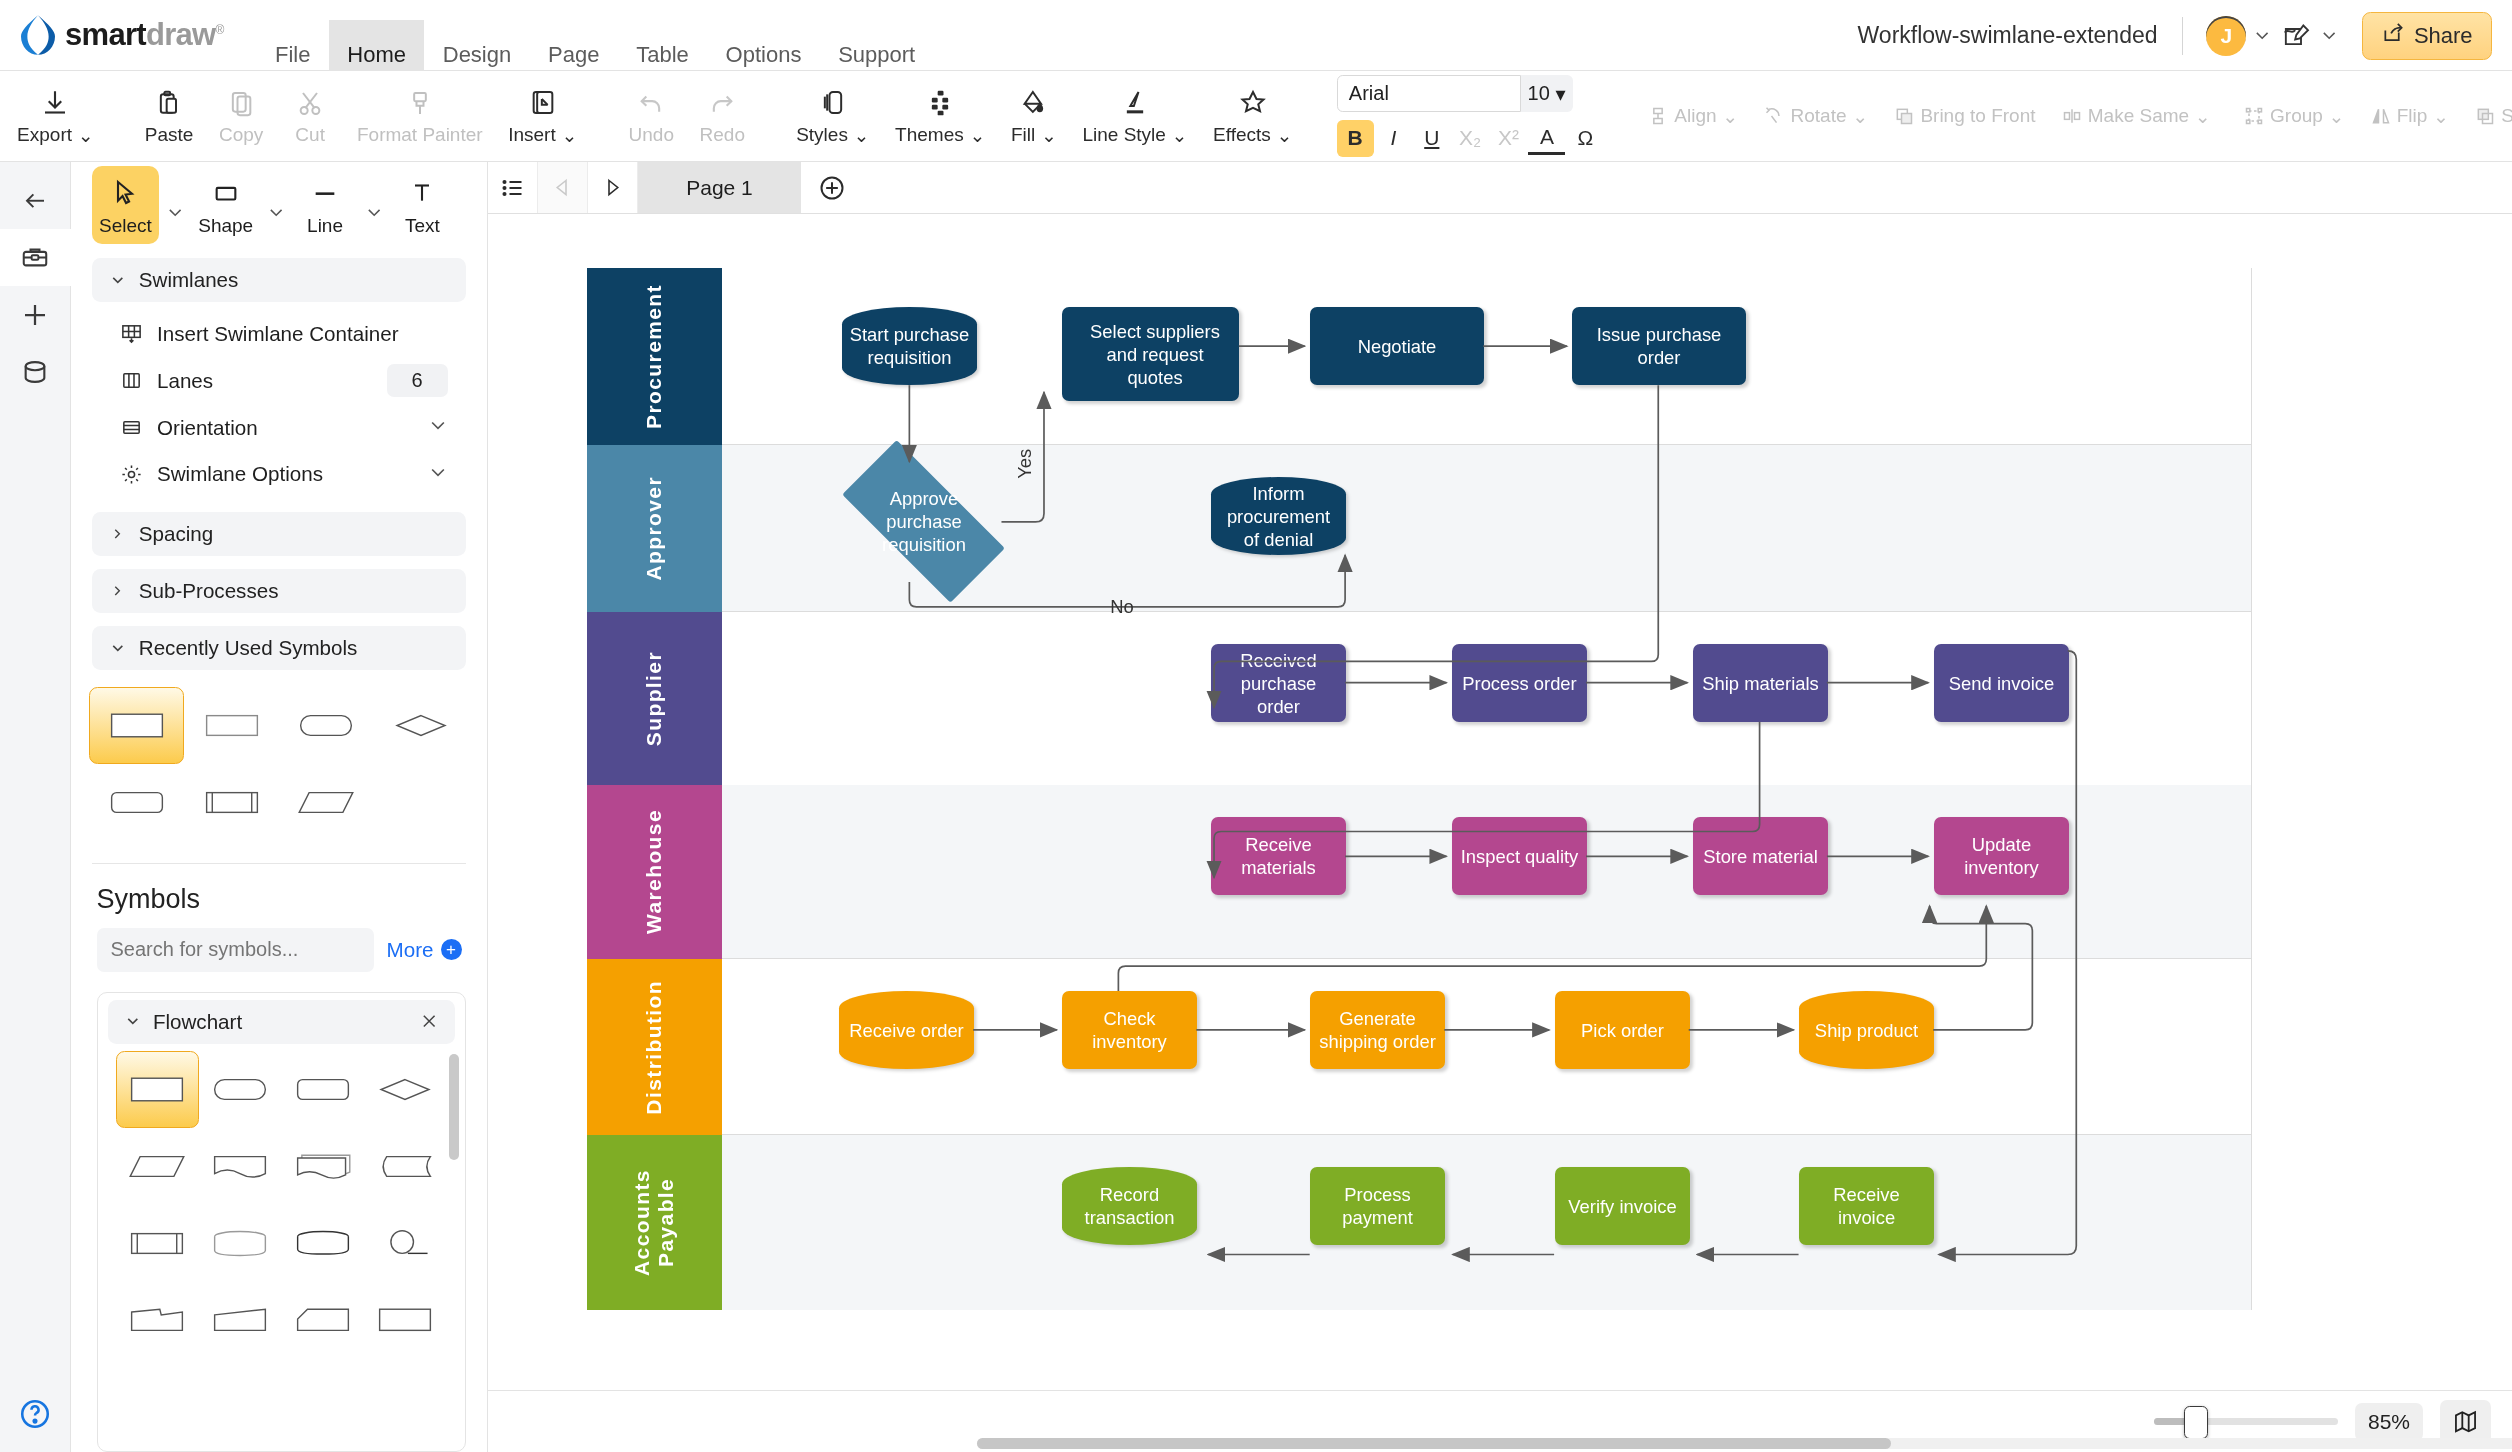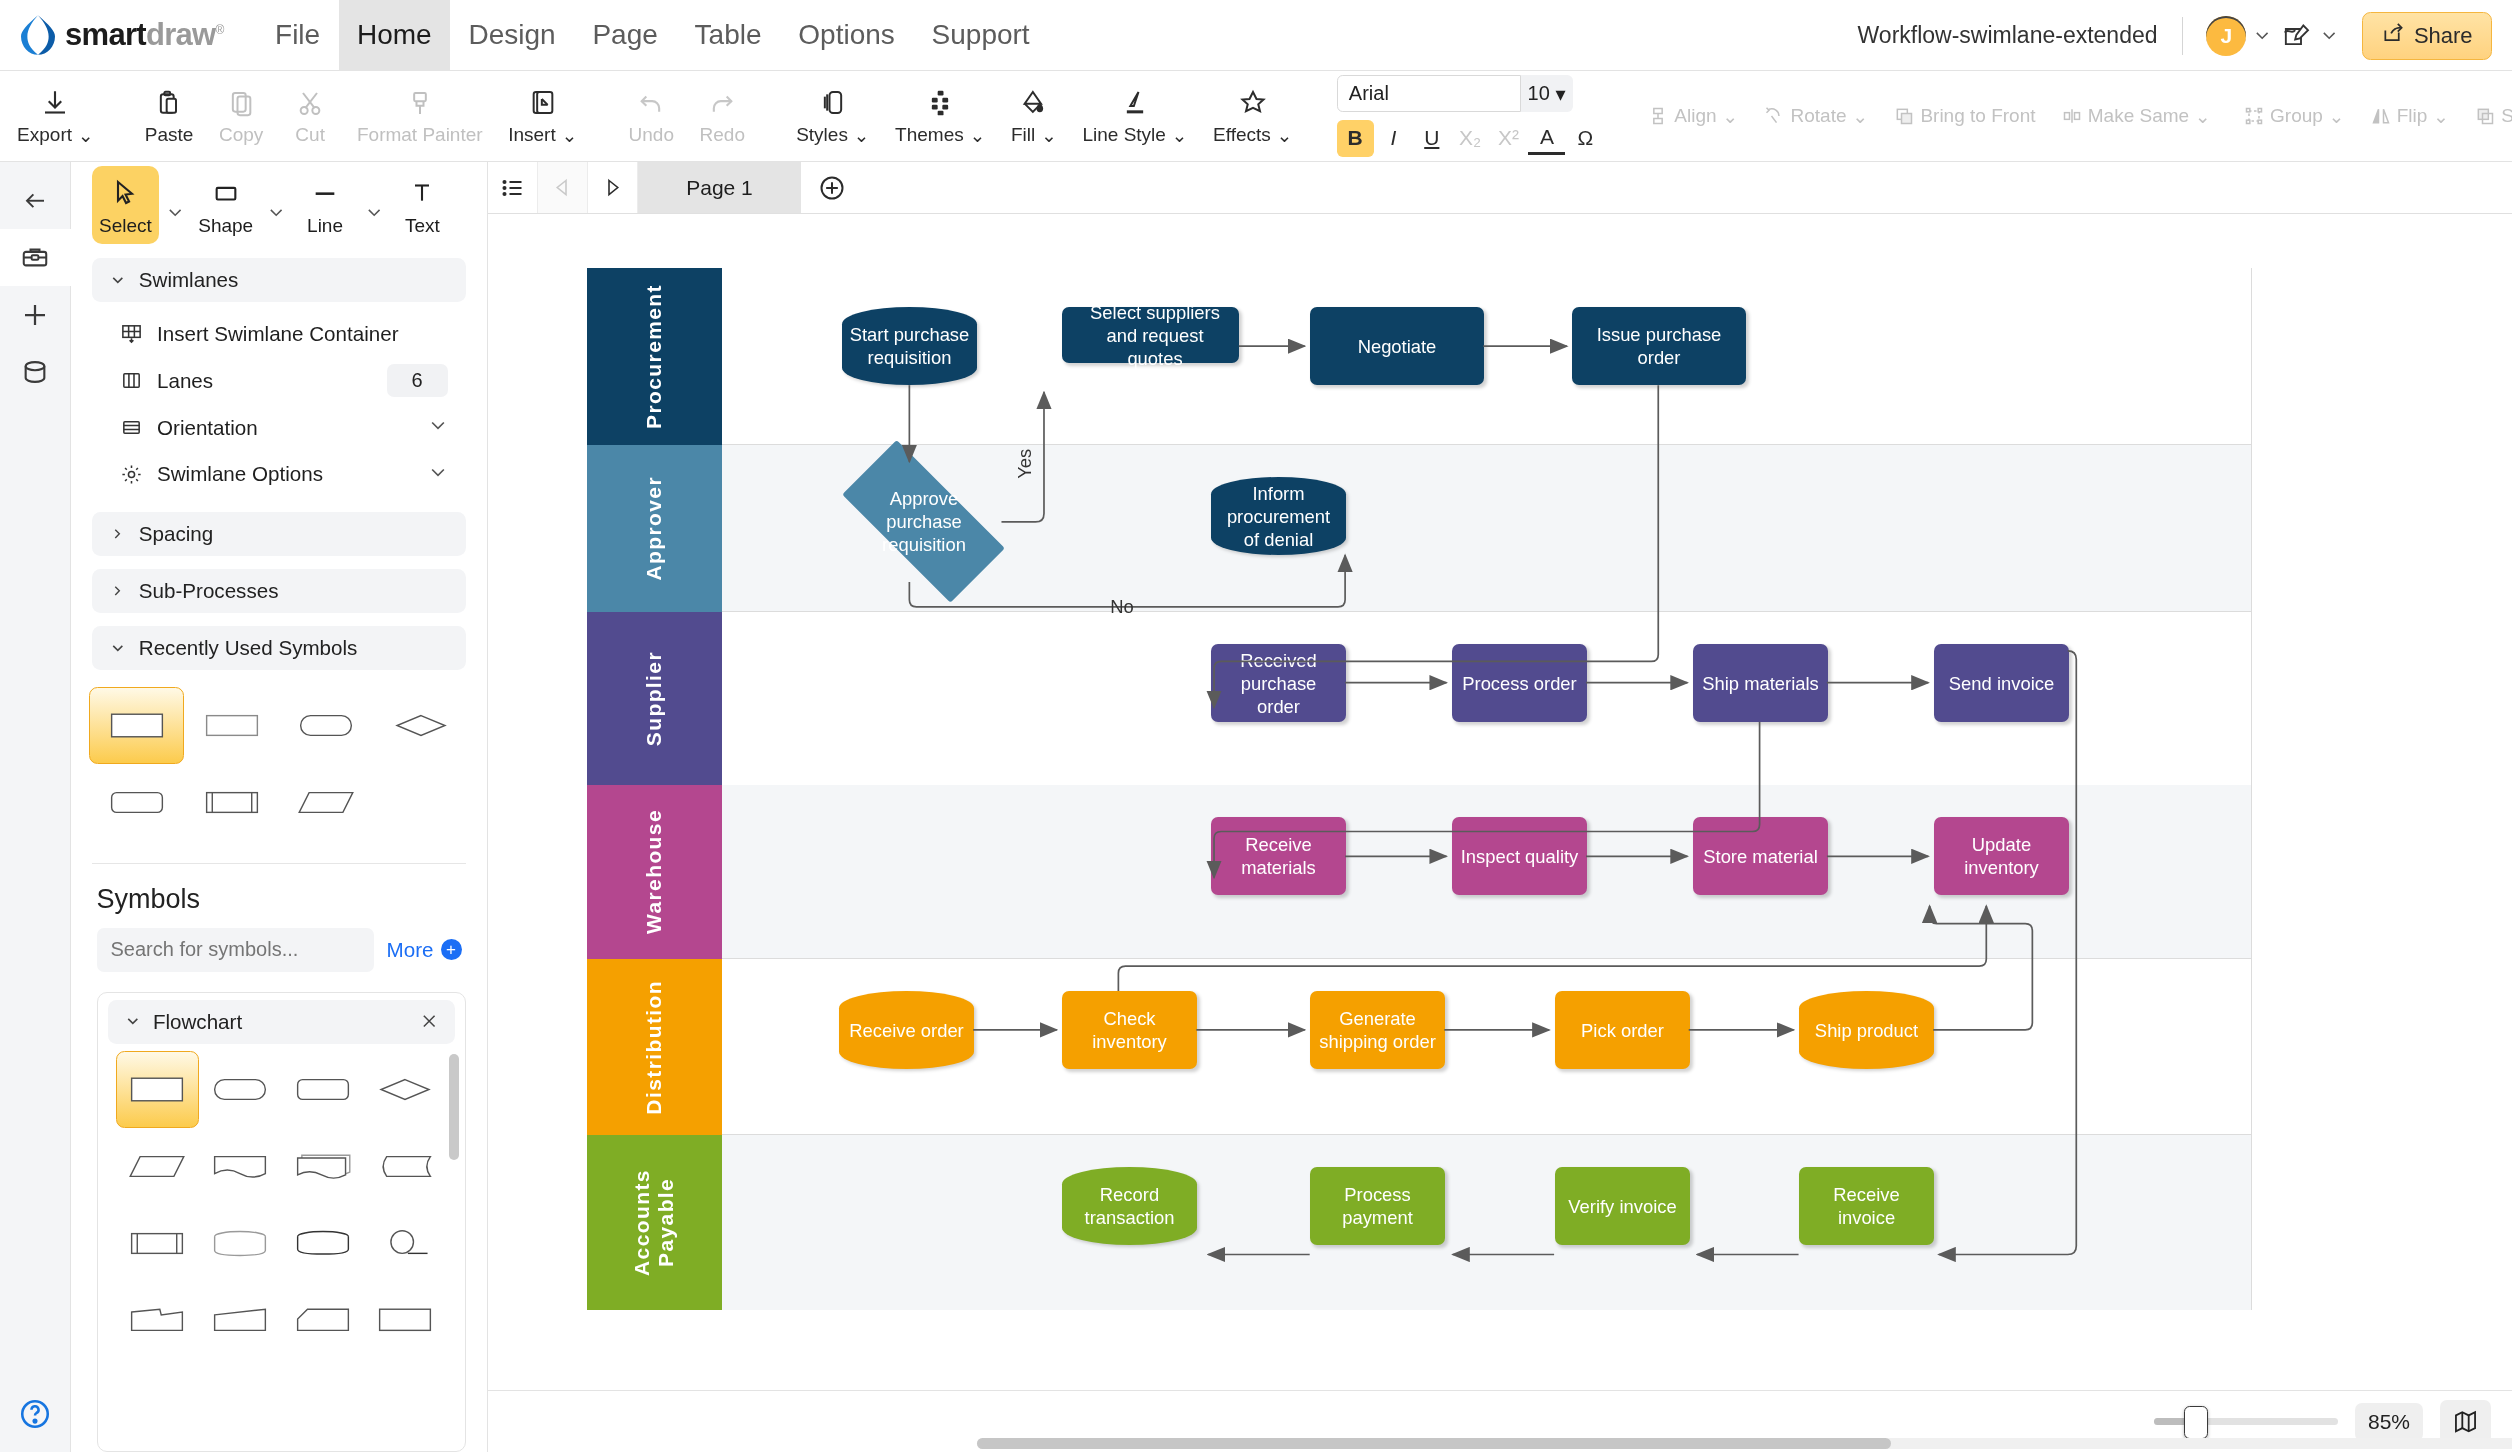--- a/index.html
+++ b/index.html
@@ -19,22 +19,22 @@
     background: #ffffff; border-bottom: 0.7px solid #e3e3e3; position: relative;
   }
   .brand { display: flex; align-items: center; gap: 10px; padding-left: 21px; }
   .brand-logo { width: 34px; height: 40px; position: relative; }
   .brand-text { font-size: 31px; font-weight: 700; letter-spacing: -0.7px; }
   .bt-dark { color: #1c1c1c; }
   .bt-gray { color: #9a9a9a; }
   .bt-tm { font-size: 12px; vertical-align: super; color: #9a9a9a; font-weight: 400;}
   .menu-items { display: flex; align-items: stretch; height: 71px; margin-left: 33px; }
   .menu-item {
-    display: flex; align-items: center; padding: 0 18.4px; font-size: 28px;
-    color: #5c5c5c; cursor: pointer; height: 71px;
+    display: flex; align-items: center; padding: 0 18.4px; font-size: 22px;
+    color: #5c5c5c; cursor: pointer; height: 71px; margin-top: 20px;
   }
   .menu-item.active { background: #e4e4e4; color: #1c1c1c; }
   .title-area { position: absolute; right: 0; top: 0; height: 71px; display: flex; align-items: center; gap: 0; padding-right: 20px; }
   .doc-title { font-size: 23px; color: #333; margin-right: 24px; }
   .vdiv { width: 0.7px; height: 38px; background: #d5d5d5; margin-right: 24px; }
   .avatar {
     width: 40px; height: 40px; border-radius: 50%; background: #fcba40;
     color: #fff; font-size: 21px; display:flex; align-items:center; justify-content:center;
     font-weight: 600; box-shadow: 0 2.1px 0 #444 inset;
   }
@@ -903,21 +903,21 @@
 
       <div class="canvas">
         <div class="diagram">
 
           <div class="lane" style="top:0; height:177px;">
             <div class="lane-head" style="background:#0d4164;">
                 <span>Procurement</span>
               </div>
             <div class="lane-body" style="background:#ffffff; border-bottom:0.7px solid #dcdcdc;">
               <div class="node n-term" style="left:120px; top:39px; width:135px; height:78px; background:#0d4164;">Start purchase requisition</div>
-              <div class="node n-rect" style="left:340px; top:39px; width:177px; height:56px; background:#0d4164;padding-left:16px;">Select suppliers and request quotes</div>
+              <div class="node n-rect" style="left:340px; top:39px; width:177px; height:94px; background:#0d4164;padding-left:16px;">Select suppliers and request quotes</div>
               <div class="node n-rect" style="left:588px; top:39px; width:174px; height:78px; background:#0d4164;">Negotiate</div>
               <div class="node n-rect" style="left:850px; top:39px; width:174px; height:78px; background:#0d4164;">Issue purchase order</div>
             </div>
           </div>
 
           <div class="lane" style="top:177px; height:167px;">
             <div class="lane-head" style="background:#4b87a8;">
                 <span>Approver</span>
               </div>
             <div class="lane-body" style="background:#f4f6f8; border-bottom:0.7px solid #dcdcdc;">

